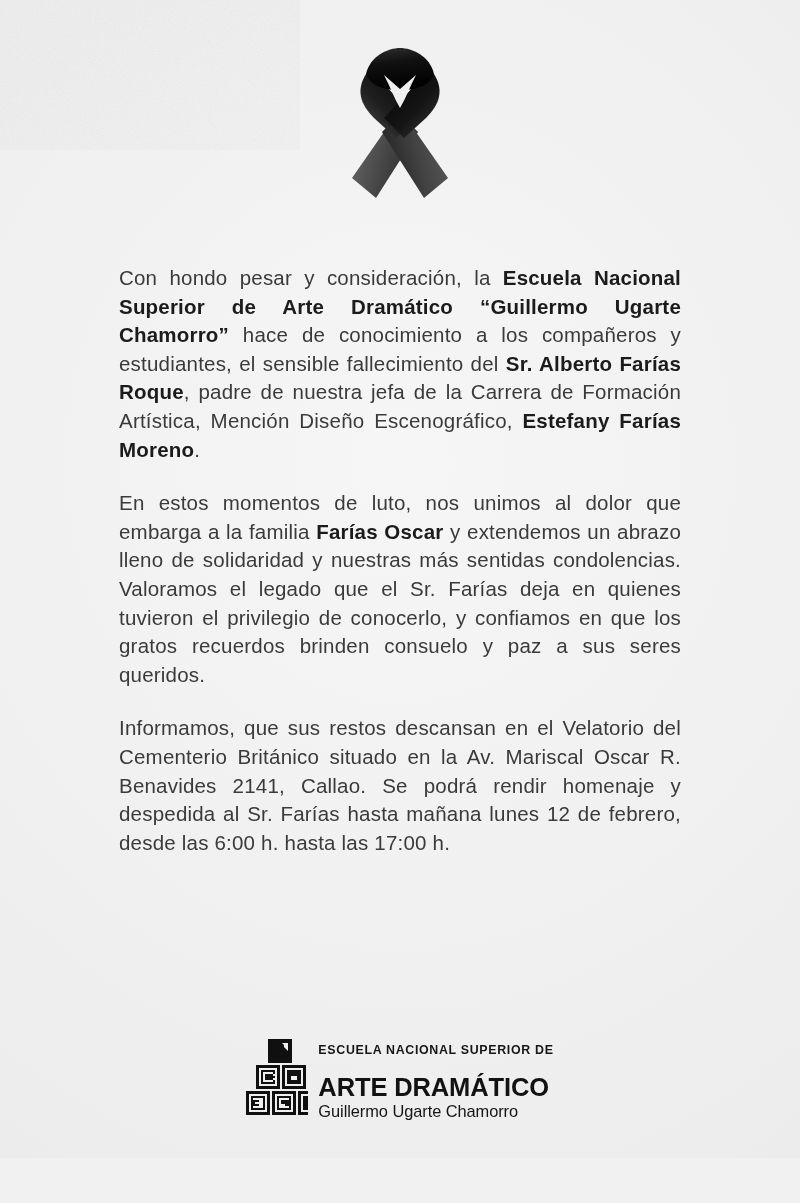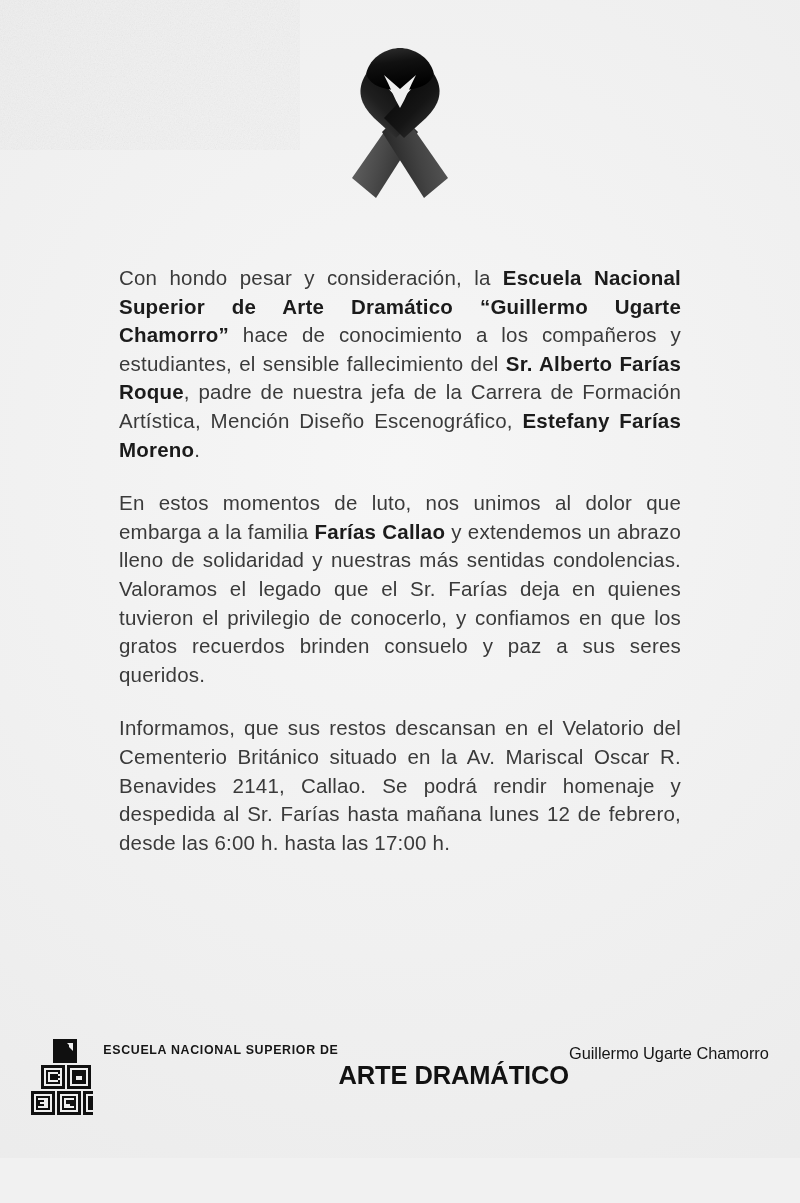--- a/index.html
+++ b/index.html
@@ -76,21 +76,21 @@
     align-items: flex-start;
   }
   .logo-inner {
     display: flex;
     align-items: flex-start;
     gap: 10px;
   }
   .logo-mark { display: block; }
   .logo-text {
     display: flex;
-    flex-direction: row;
+    flex-direction: column;
     justify-content: flex-start;
     padding-top: 5px;
   }
   .logo-line1 {
     font-size: 12.4px;
     font-weight: 700;
     letter-spacing: 0.055em;
     color: #161616;
     line-height: 1;
     white-space: nowrap;
@@ -105,21 +105,20 @@
     white-space: nowrap;
   }
   .logo-line3 {
     font-size: 16.4px;
     font-weight: 400;
     color: #151515;
     line-height: 1.05;
     margin-top: 1px;
     letter-spacing: -0.004em;
     white-space: nowrap;
-    text-align: center;
   }
 </style>
 </head>
 <body>
 
 <div id="page">
 
   <svg id="grain" xmlns="http://www.w3.org/2000/svg">
     <filter id="noiseFilter">
       <feTurbulence type="fractalNoise" baseFrequency="0.85" numOctaves="3" stitchTiles="stitch"></feTurbulence>
@@ -169,21 +168,21 @@
       <path d="M94 28 C104 44 100 58 86 72 L64 92 L44 72 L76 38 Z" fill="url(#gRightUpper)"></path>
 
       <path d="M26 28 C30 10 48 2 60 2 C72 2 90 10 94 28 C90 38 80 44 60 44 C40 44 30 38 26 28 Z" fill="url(#gLoop)"></path>
 
       <path d="M60 43 L76 29 C70 40 66 52 60 62 C54 52 50 40 44 29 Z" fill="#efefef"></path>
     </svg>
   </div>
 
   <div class="content">
     <p class="para">Con hondo pesar y consideración, la <b>Escuela Nacional Superior de Arte Dramático “Guillermo Ugarte Chamorro”</b> hace de conocimiento a los compañeros y estudiantes, el sensible fallecimiento del <b>Sr. Alberto Farías Roque</b>, padre de nuestra jefa de la Carrera de Formación Artística, Mención Diseño Escenográfico, <b>Estefany Farías Moreno</b>.</p>
-    <p class="para">En estos momentos de luto, nos unimos al dolor que embarga a la familia <b>Farías Callao</b> y extendemos un abrazo lleno de solidaridad y nuestras más sentidas condolencias. Valoramos el legado que el Sr. Farías deja en quienes tuvieron el privilegio de conocerlo, y confiamos en que los gratos recuerdos brinden consuelo y paz a sus seres queridos.</p>
+    <p class="para">En estos momentos de luto, nos unimos al dolor que embarga a la familia <b>Farías Oscar</b> y extendemos un abrazo lleno de solidaridad y nuestras más sentidas condolencias. Valoramos el legado que el Sr. Farías deja en quienes tuvieron el privilegio de conocerlo, y confiamos en que los gratos recuerdos brinden consuelo y paz a sus seres queridos.</p>
     <p class="para">Informamos, que sus restos descansan en el Velatorio del Cementerio Británico situado en la Av. Mariscal Oscar R. Benavides 2141, Callao. Se podrá rendir homenaje y despedida al Sr. Farías hasta mañana lunes 12 de febrero, desde las 6:00 h. hasta las 17:00 h.</p>
   </div>
 
   <div class="logo">
     <div class="logo-inner">
       <svg class="logo-mark" width="62" height="76" viewBox="0 0 62 76">
 
         <rect x="22" y="0" width="24" height="24" fill="#101010"></rect>
         <path d="M38 4 L42 4 L42 12 L38 8 Z" fill="#efefef"></path>
         <path d="M42 4 L42 10 L36 4 Z" fill="#efefef"></path>

